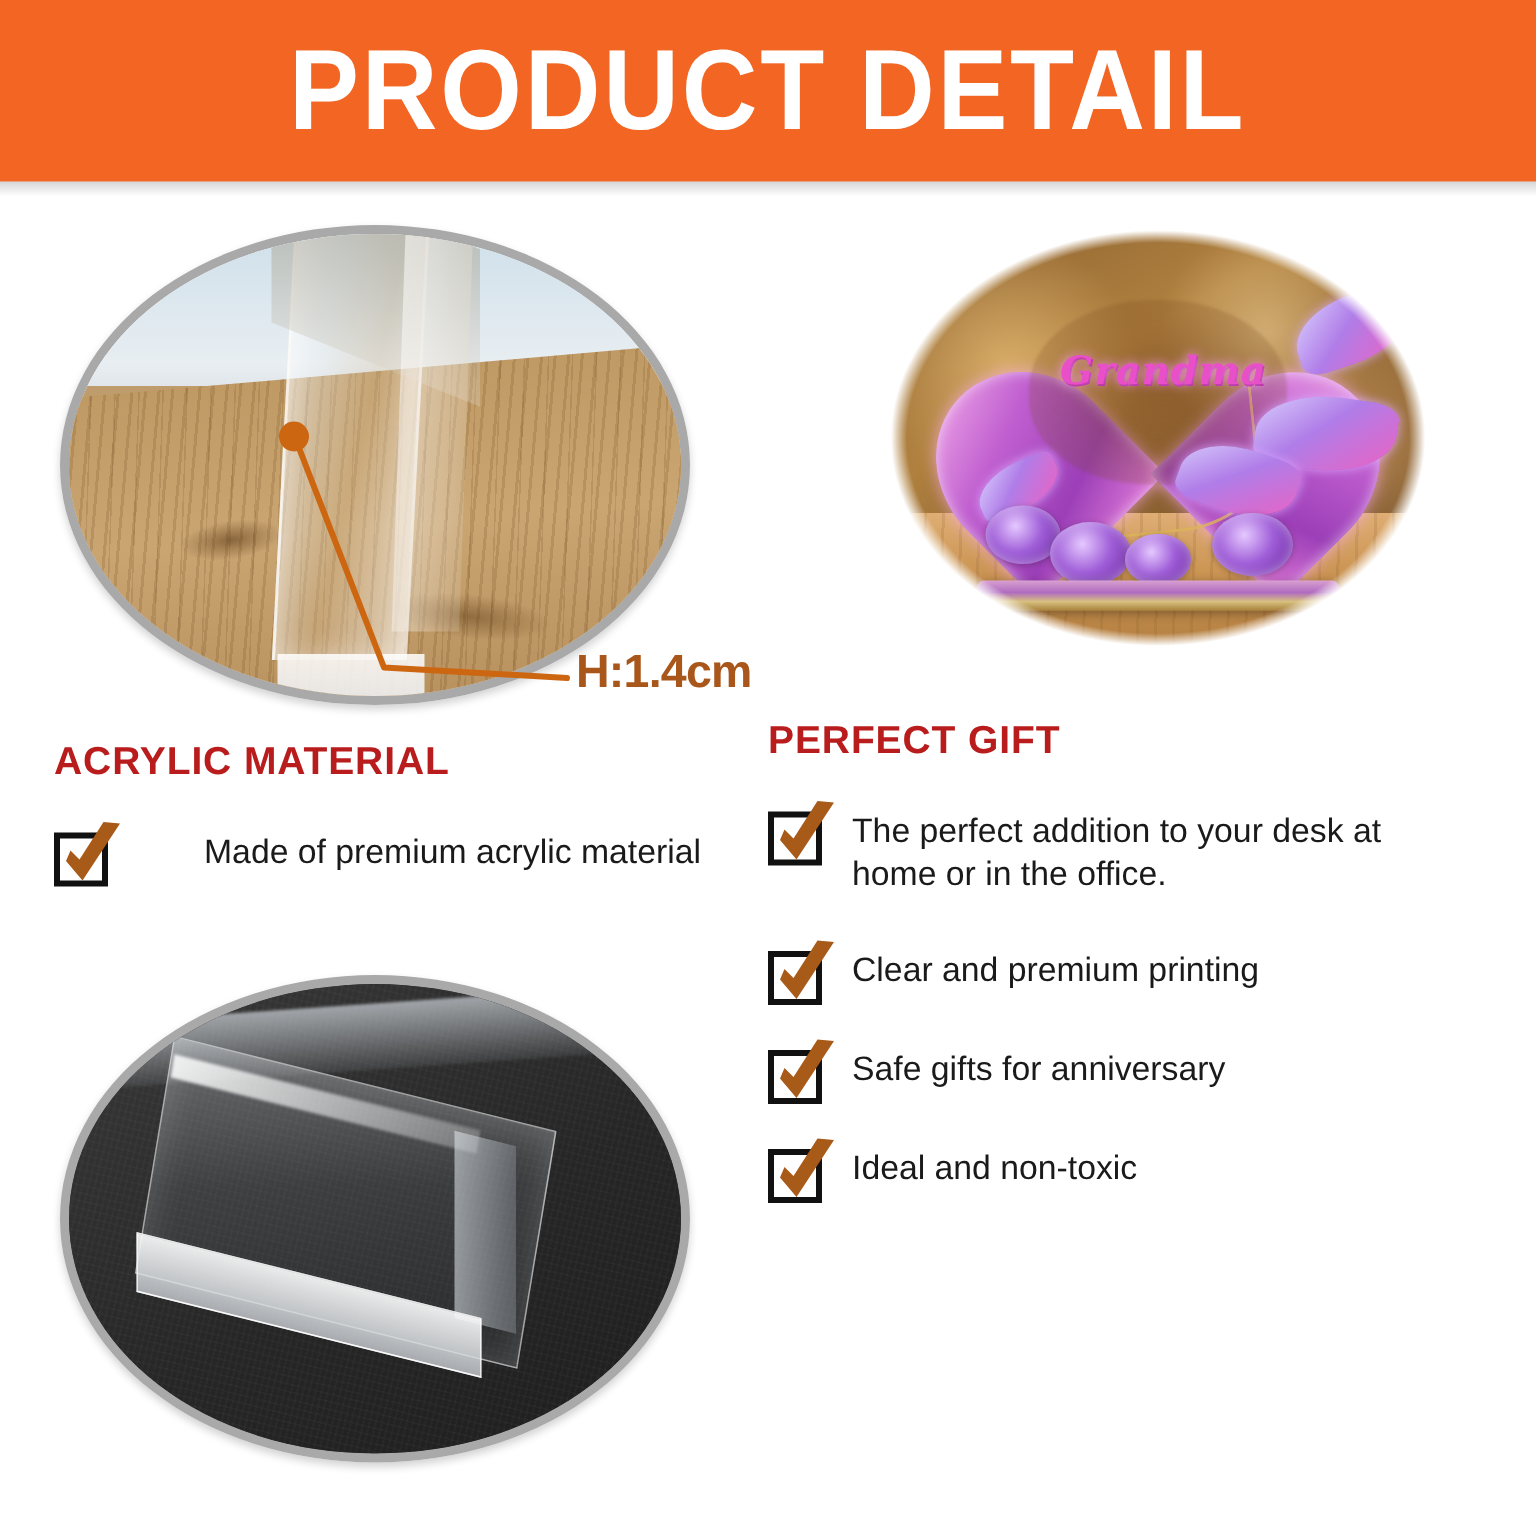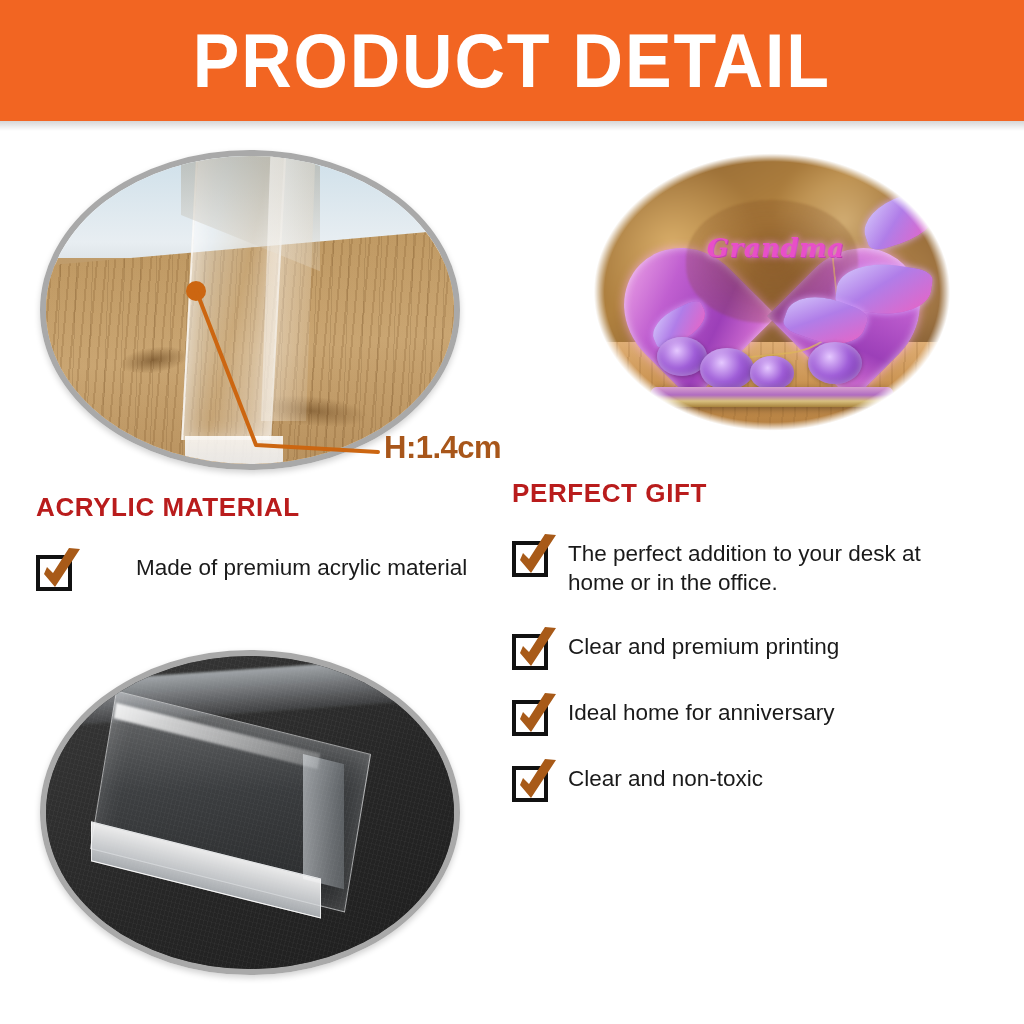--- a/index.html
+++ b/index.html
@@ -443,26 +443,26 @@
     <span class="feature-text">Clear and premium printing</span>
   </div>
 
   <div class="feature-item">
     <span class="checkbox-icon">
       <span class="box"></span>
       <svg viewBox="0 0 54 50">
         <path d="M8 27 L19 40 L44 2 L33 1 L17 26 L11 20 Z" fill="#A85A18"></path>
       </svg>
     </span>
-    <span class="feature-text">Ideal home for anniversary</span>
+    <span class="feature-text">Safe gifts for anniversary</span>
   </div>
 
 
   <div class="feature-item">
     <span class="checkbox-icon">
       <span class="box"></span>
       <svg viewBox="0 0 54 50">
         <path d="M8 27 L19 40 L44 2 L33 1 L17 26 L11 20 Z" fill="#A85A18"></path>
       </svg>
     </span>
-    <span class="feature-text">Clear and non-toxic</span>
+    <span class="feature-text">Ideal and non-toxic</span>
   </div>
 </div>
 
 </body></html>

